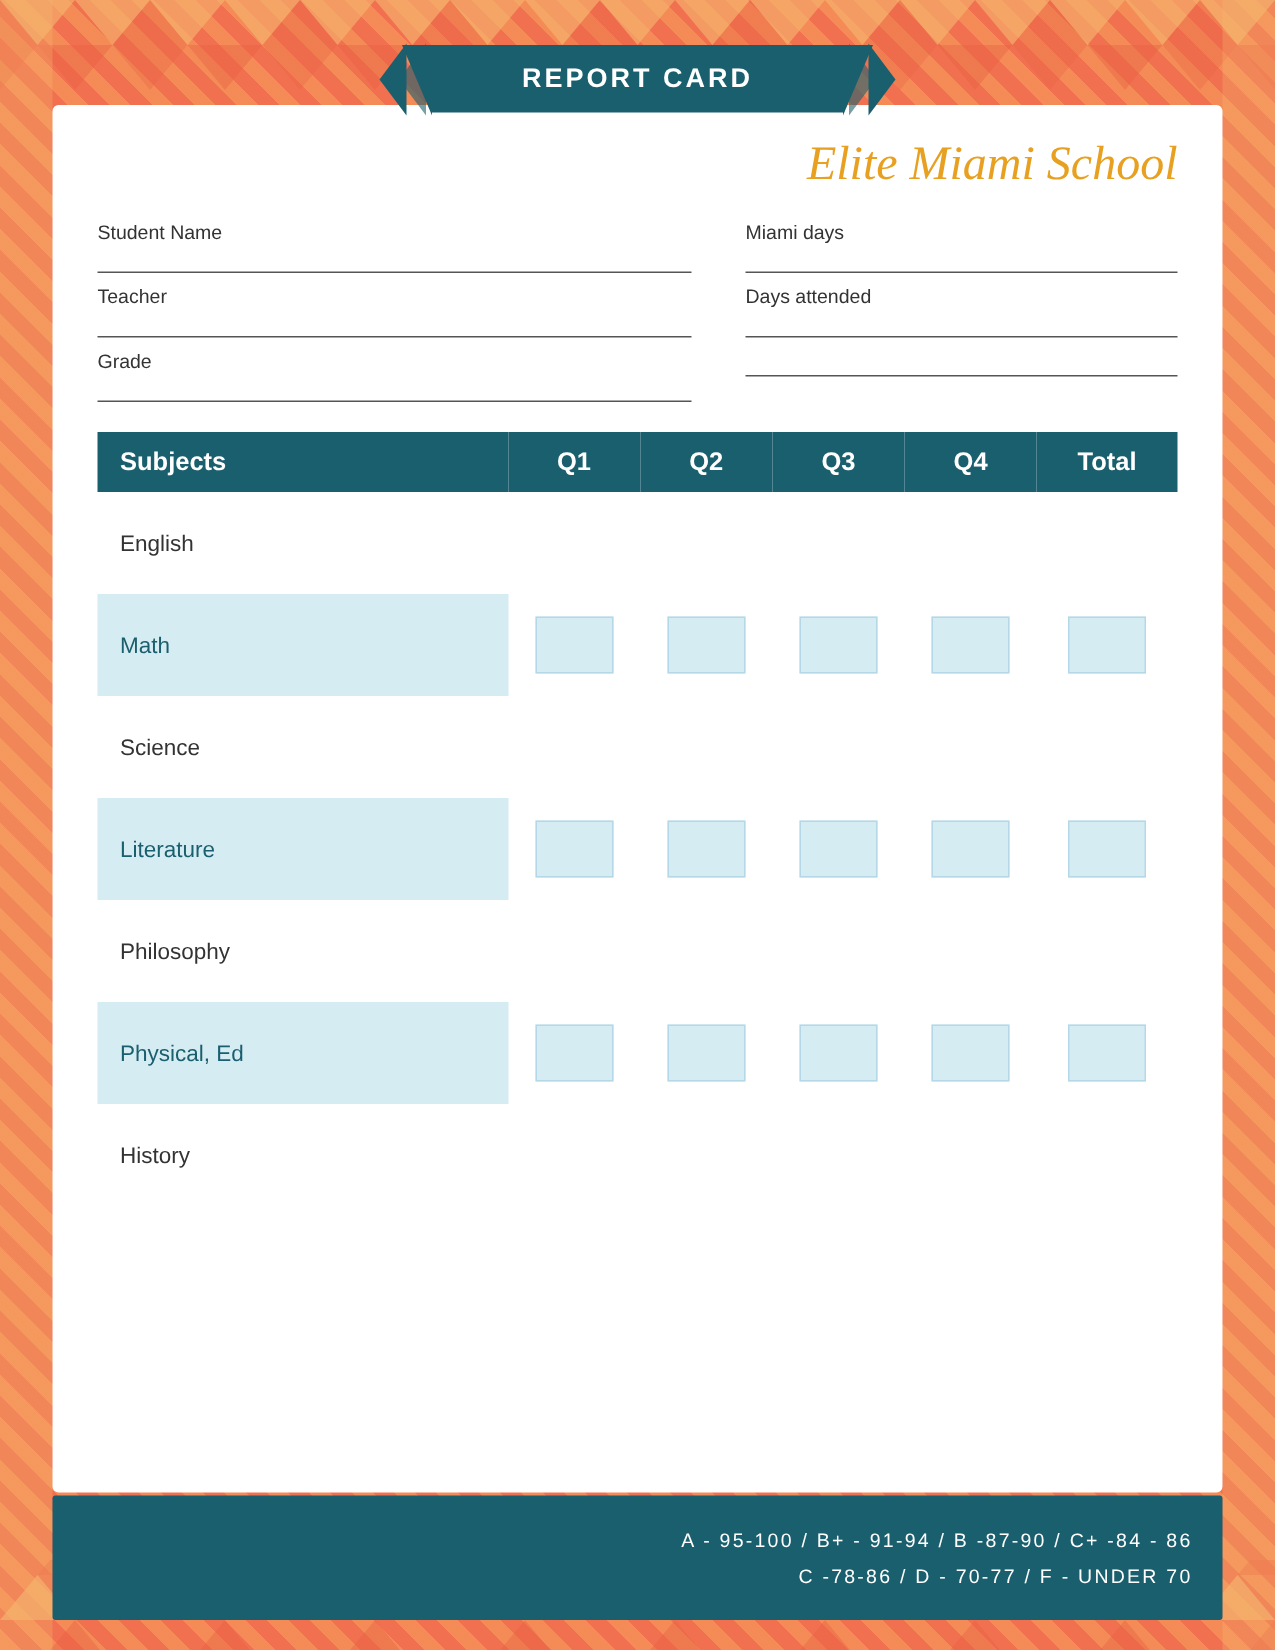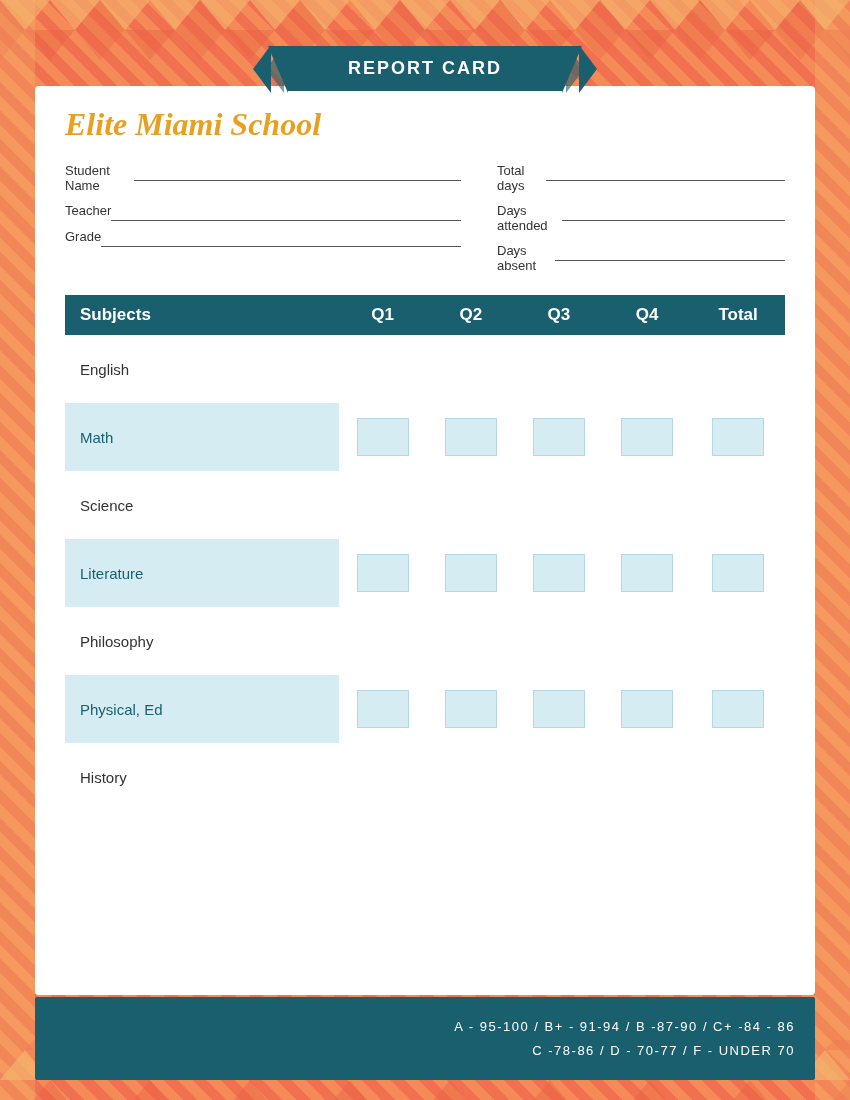--- a/index.html
+++ b/index.html
@@ -51,21 +51,20 @@
       z-index: 2;
     }
 
     .banner-shape {
       background-color: #1a5f6e;
       padding: 12px 60px;
       position: relative;
       display: flex;
       align-items: center;
       justify-content: flex-end;
-      margin-top: 16px;
     }
 
     .banner-shape::before {
       content: '';
       position: absolute;
       left: -20px;
       top: 0;
       width: 0;
       height: 0;
       border-style: solid;
@@ -101,48 +100,48 @@
       width: 780px;
       margin-top: -5px;
       padding: 20px 30px 20px 30px;
       border-radius: 4px;
       flex: 1;
       position: relative;
       z-index: 1;
     }
 
     .school-name {
-      text-align: left;
+      text-align: right;
       font-size: 32px;
       color: #e8a020;
       font-family: Georgia, 'Times New Roman', serif;
       font-style: italic;
       margin-bottom: 20px;
-      font-weight: bold;
+      font-weight: normal;
     }
 
     
     .info-section {
       display: flex;
       justify-content: space-between;
       margin-bottom: 20px;
     }
 
     .info-left, .info-right {
       display: flex;
       flex-direction: column;
       gap: 8px;
     }
 
     .info-left { width: 55%; }
     .info-right { width: 40%; }
 
     .field-row {
       display: flex;
-      flex-direction: row;
+      flex-direction: column;
     }
 
     .field-label {
       font-size: 13px;
       color: #333;
       margin-bottom: 2px;
     }
 
     .field-line {
       border-bottom: 1.5px solid #555;
@@ -281,29 +280,28 @@
           <div class="field-line"></div>
         </div>
         <div class="field-row">
           <span class="field-label">Grade</span>
           <div class="field-line"></div>
         </div>
       </div>
 
       <div class="info-right">
         <div class="field-row">
-          <span class="field-label">Total days</span>
+          <span class="field-label">Miami days</span>
           <div class="field-line"></div>
         </div>
         <div class="field-row">
           <span class="field-label">Days attended</span>
           <div class="field-line"></div>
         </div>
         <div class="field-row">
-          <span class="field-label">Days absent</span>
           <div class="field-line"></div>
         </div>
       </div>
     </div>
 
     <table class="grades-table">
       <thead>
         <tr>
           <th class="subjects-header">Subjects</th>
           <th>Q1</th>

